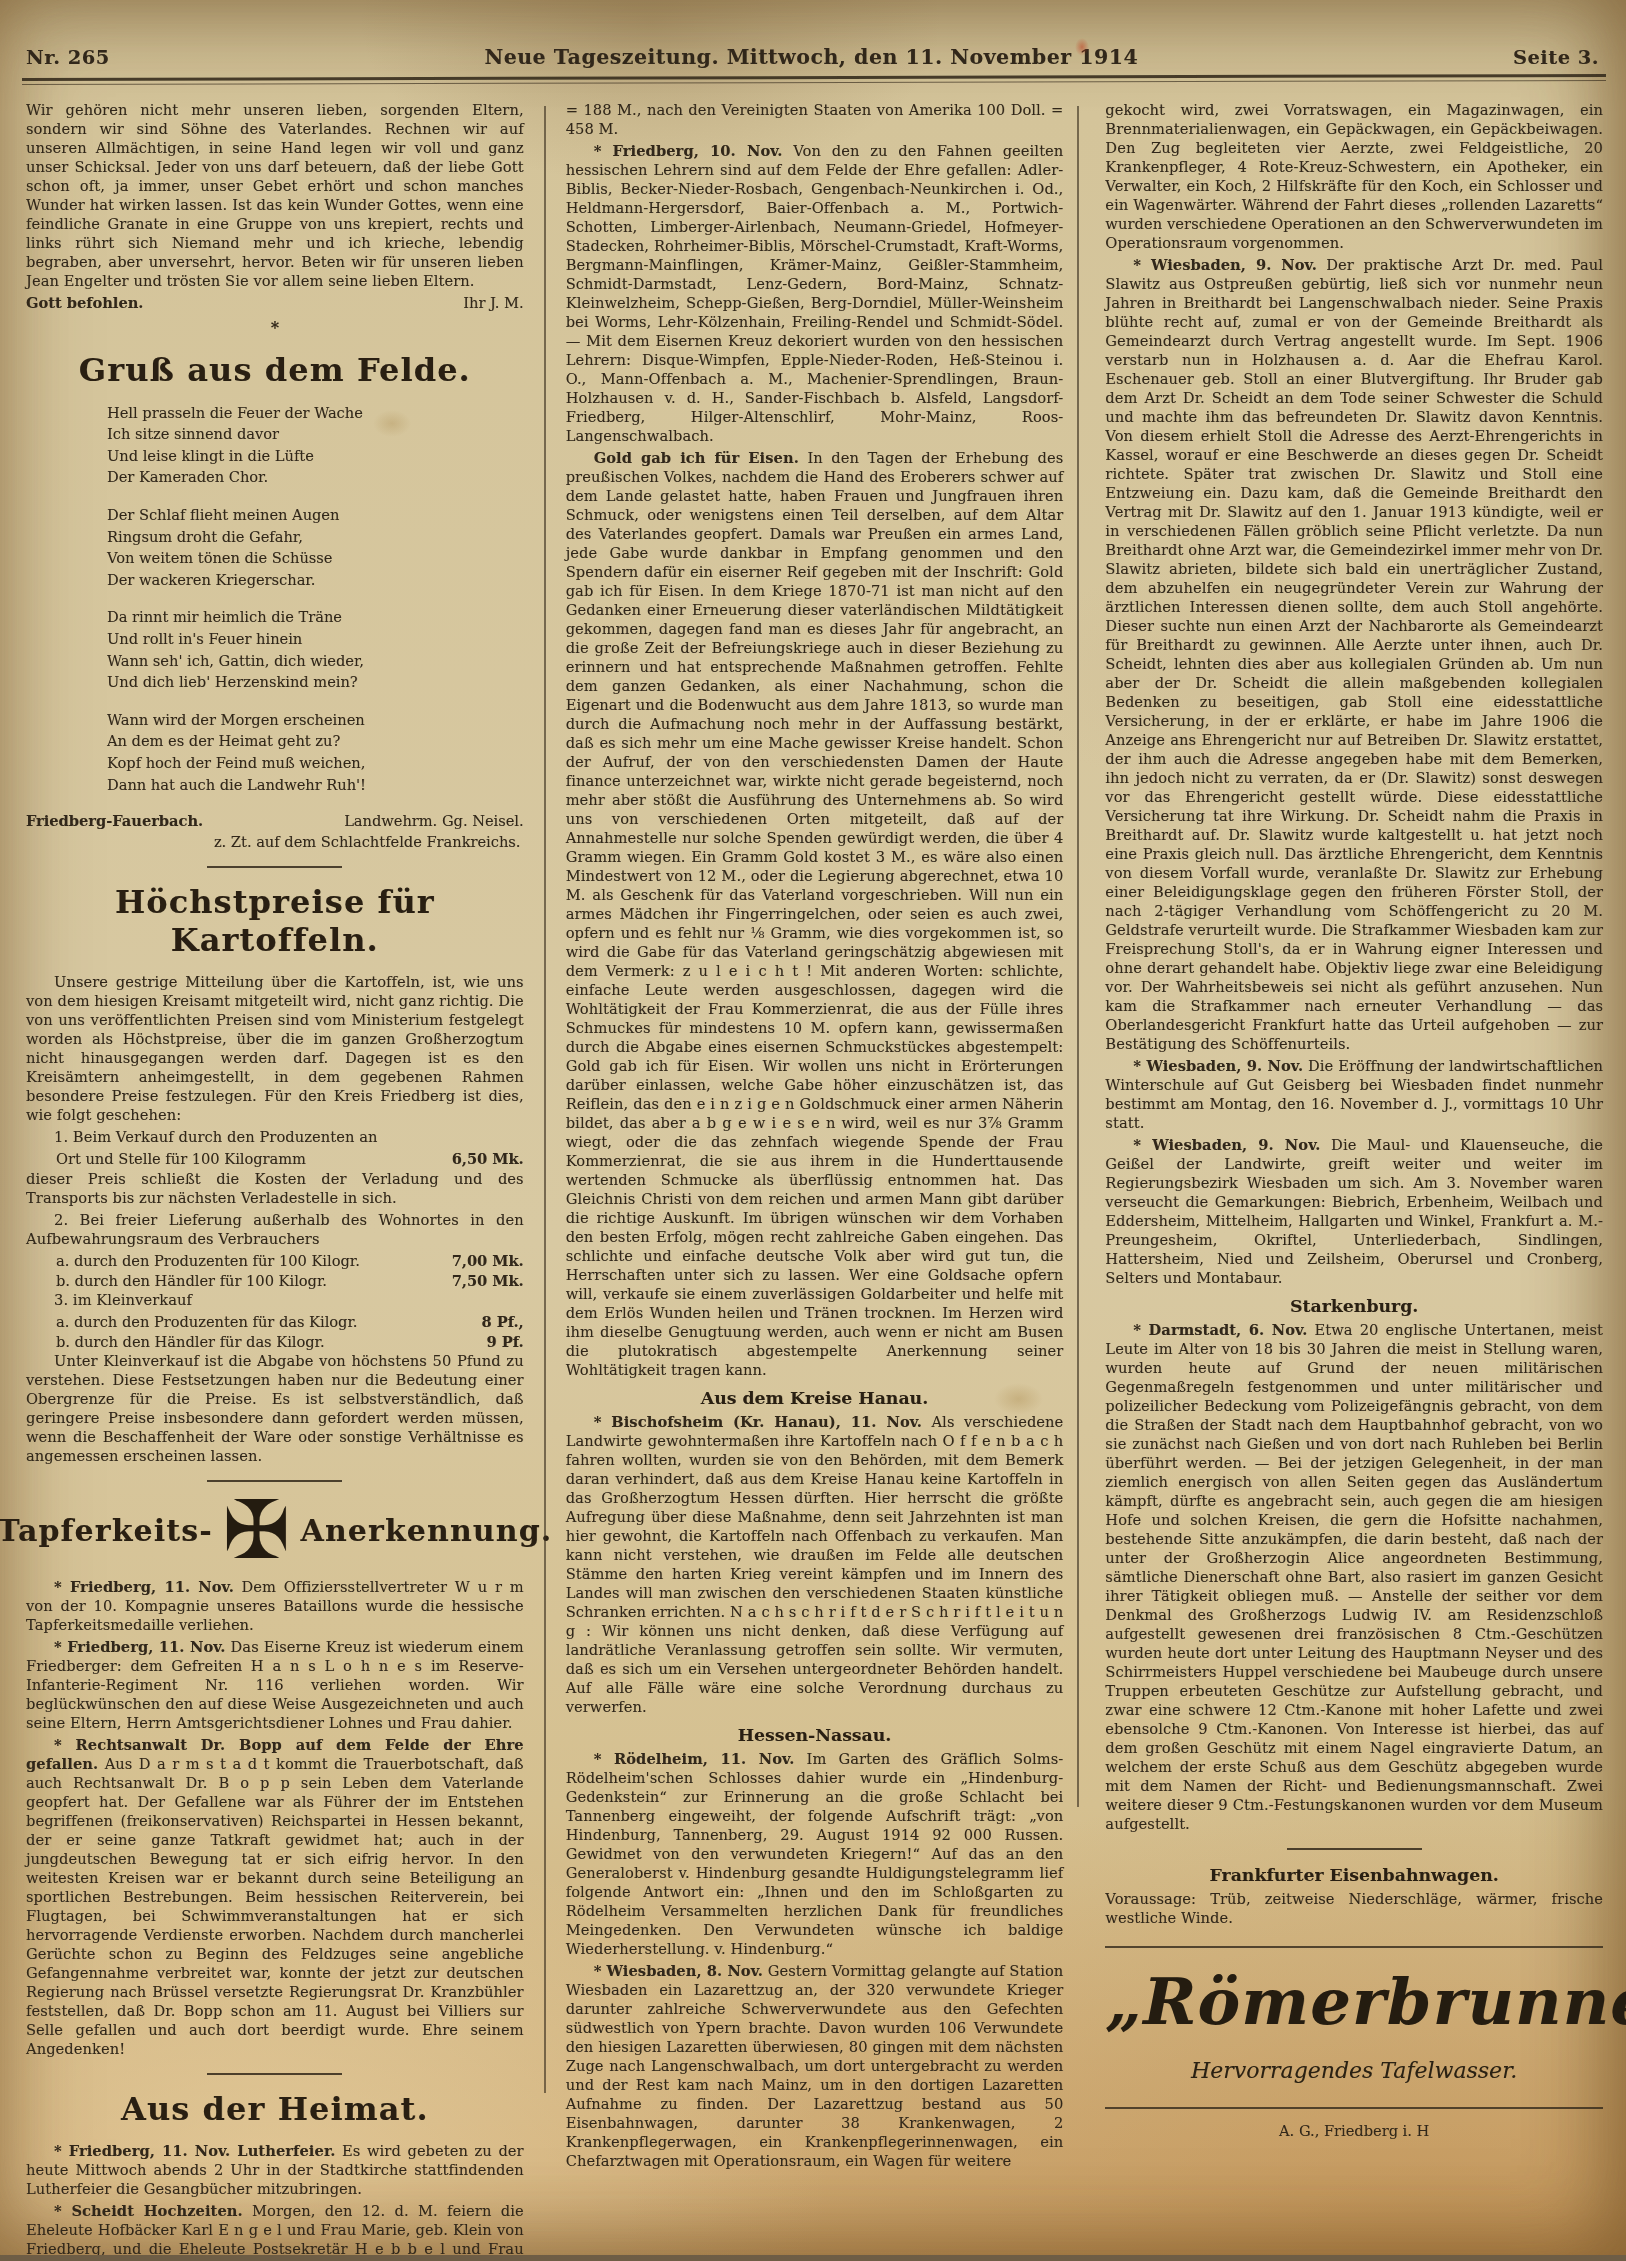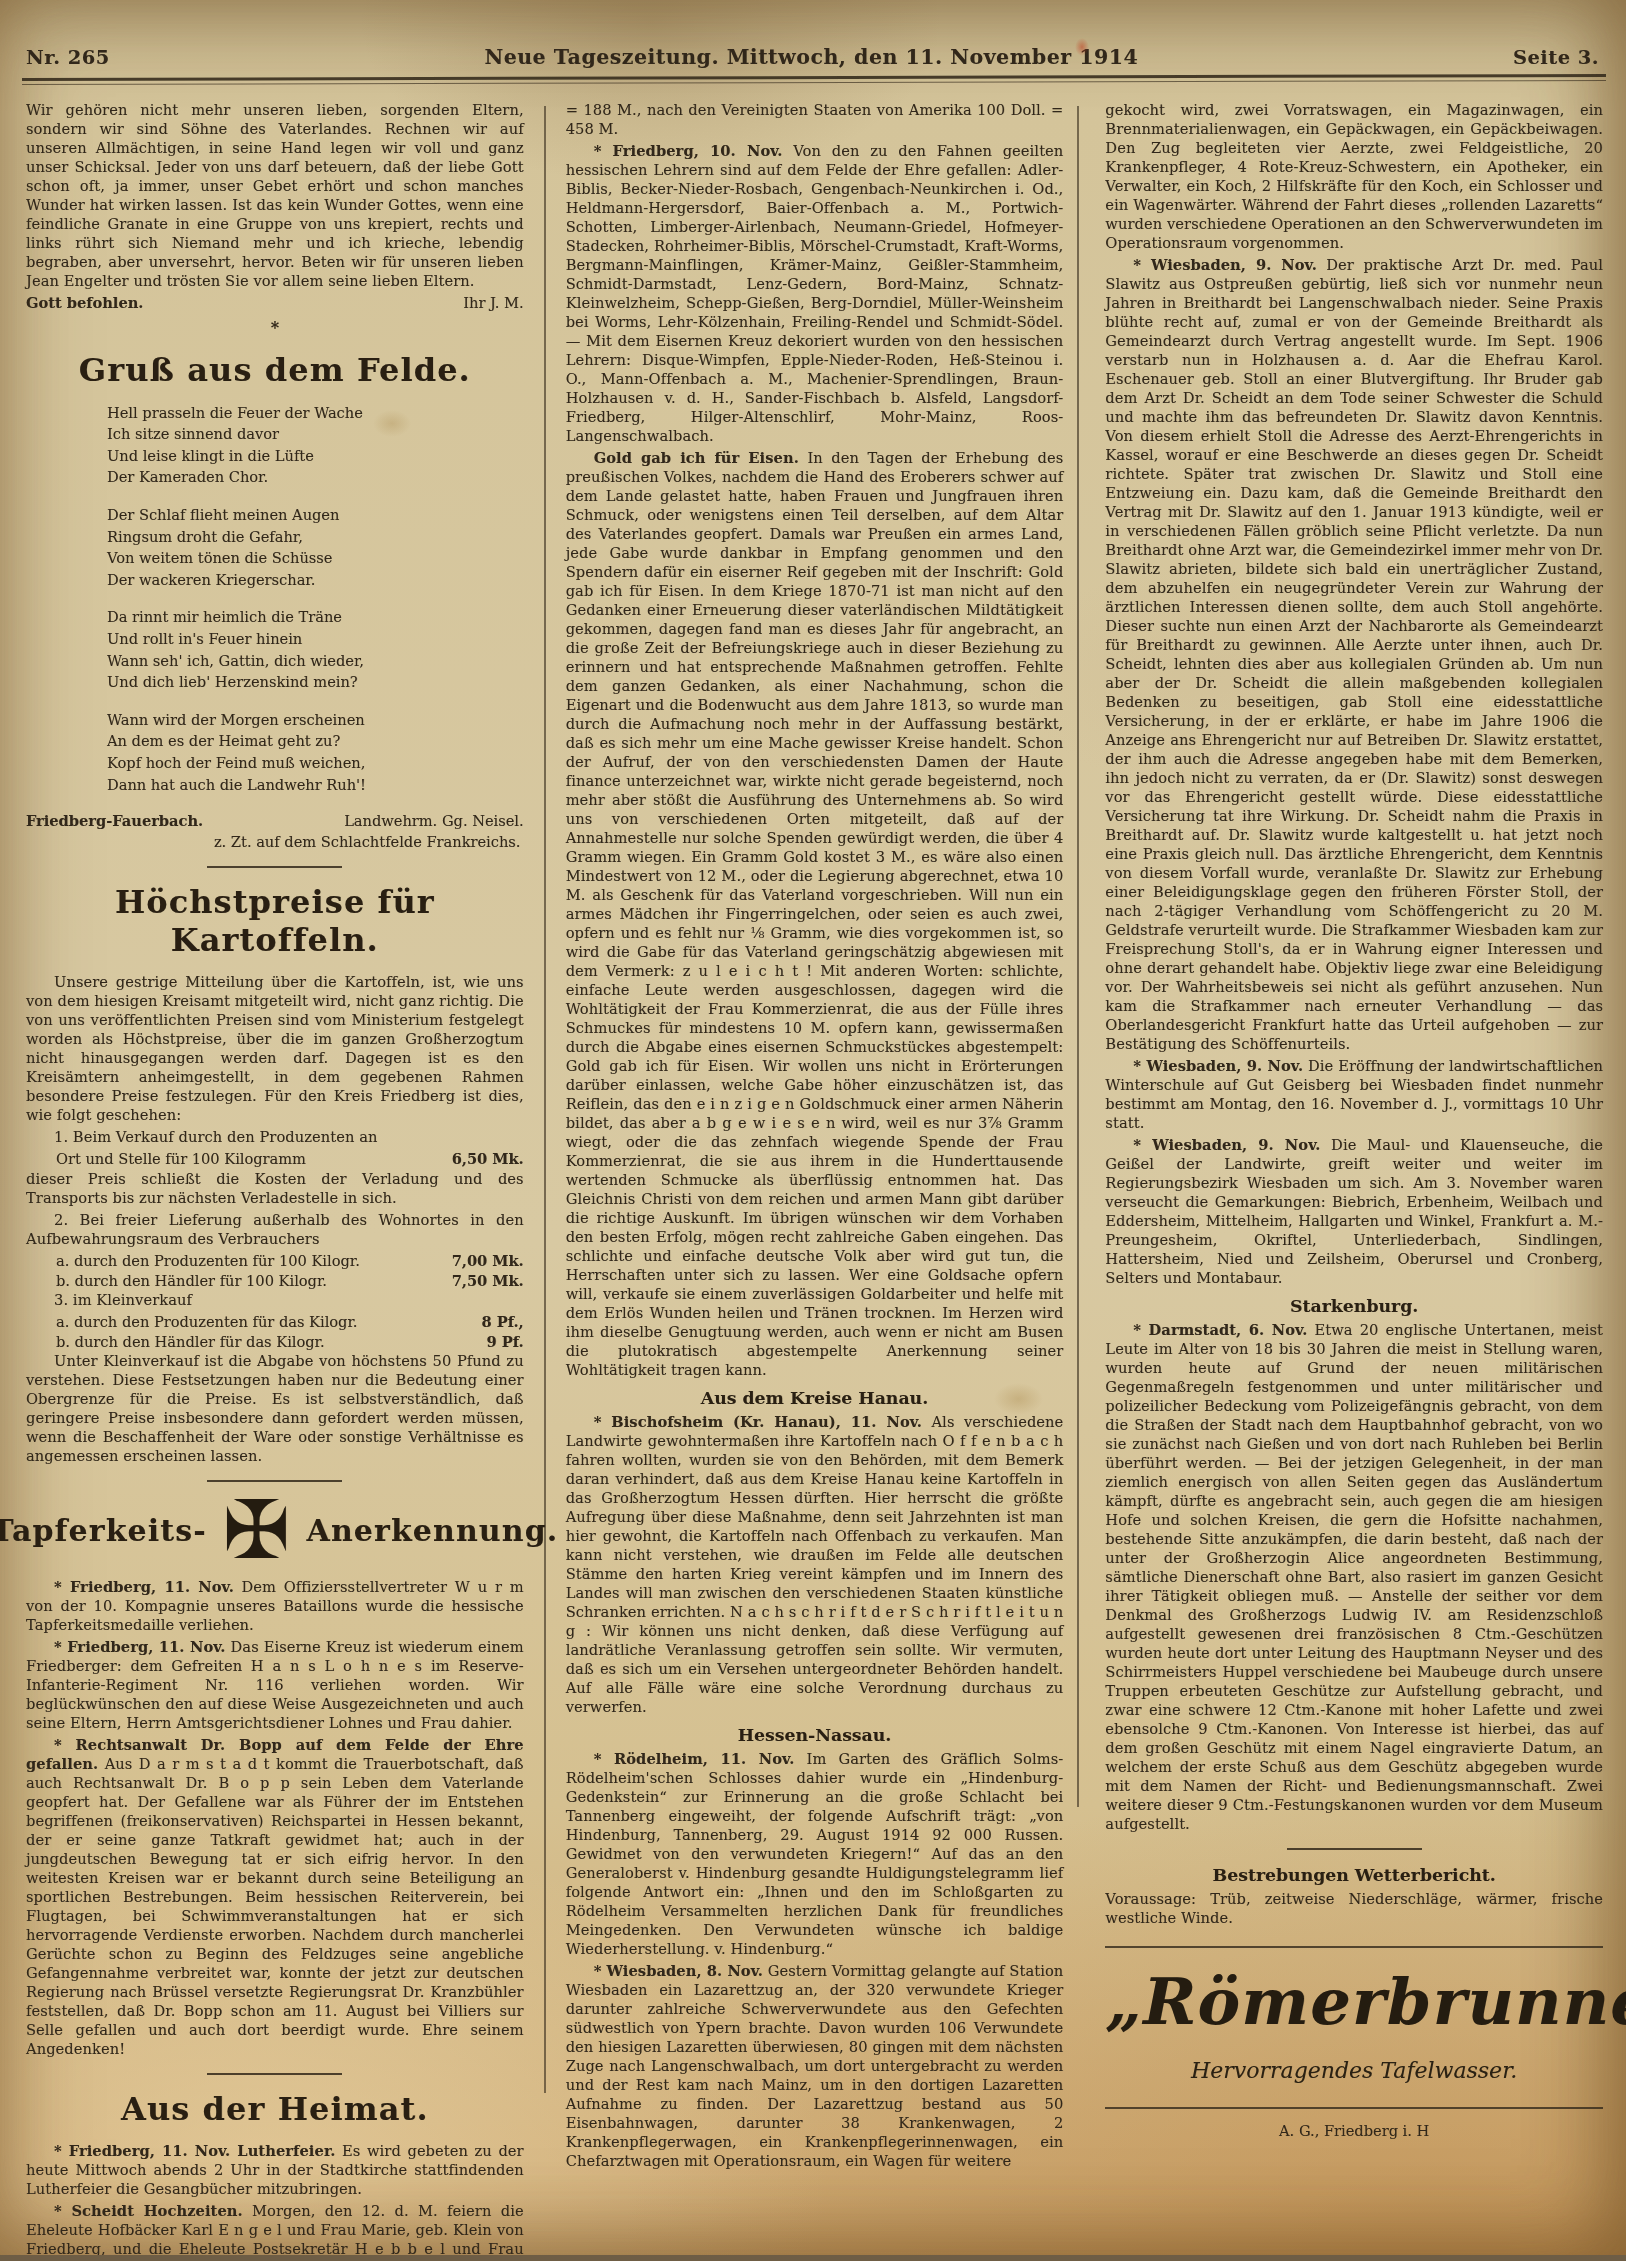--- a/index.html
+++ b/index.html
@@ -66,21 +66,21 @@
   .star{text-align:center;font-size:16px;font-weight:700;margin:5.4px 0 0 0;}
   .rule{width:135px;margin:15px auto;border-top:2.2px solid rgba(50,40,26,.85);}
   .poem{margin:3.2px 0 5.4px 81px;font-size:14.6px;line-height:21.6px;}
   .stanza{margin:0 0 16px 0;}
   .sigrow{display:flex;justify-content:space-between;font-size:14.6px;line-height:19.4px;margin:1.1px 0;}
   .sigrow .s-left{font-weight:700;}
   .rightline{text-align:right;font-size:14.6px;line-height:19.4px;margin:0 3.2px 1.1px 0;}
   .price{display:flex;justify-content:space-between;font-size:14.6px;line-height:19.4px;padding-left:30px;}
   .price .pvalue{font-weight:700;white-space:nowrap;padding-left:10.8px;}
   .crosshead{
-    display:flex;align-items:center;justify-content:center;gap:16px;
+    display:flex;align-items:center;justify-content:center;gap:10px;
     margin:16px 0 14px 0;color:#291f12;
   }
   .crosshead .ctext{font-size:30px;font-weight:700;letter-spacing:1.1px;}
   .cross-icon{font-size:81px;line-height:.8;font-family:"DejaVu Sans",sans-serif;color:#241c10;}
   .ad{
     border-top:2.2px solid rgba(50,40,26,.8);
     border-bottom:2.2px solid rgba(50,40,26,.8);
     margin:18.4px 0 12px 0;
     padding:16px 0 24px 0;
     text-align:center;
@@ -209,21 +209,21 @@
         <div class="para indent"><span class="lead">* Wiesbaden, 8. Nov.</span> <span>Gestern Vormittag gelangte auf Station Wiesbaden ein Lazarettzug an, der 320 verwundete Krieger darunter zahlreiche Schwerverwundete aus den Gefechten südwestlich von Ypern brachte. Davon wurden 106 Verwundete den hiesigen Lazaretten überwiesen, 80 gingen mit dem nächsten Zuge nach Langenschwalbach, um dort untergebracht zu werden und der Rest kam nach Mainz, um in den dortigen Lazaretten Aufnahme zu finden. Der Lazarettzug bestand aus 50 Eisenbahnwagen, darunter 38 Krankenwagen, 2 Krankenpflegerwagen, ein Krankenpflegerinnenwagen, ein Chefarztwagen mit Operationsraum, ein Wagen für weitere</span></div>
       </div>
     <div class="col">
         <div class="para"><span>gekocht wird, zwei Vorratswagen, ein Magazinwagen, ein Brennmaterialienwagen, ein Gepäckwagen, ein Gepäckbeiwagen. Den Zug begleiteten vier Aerzte, zwei Feldgeistliche, 20 Krankenpfleger, 4 Rote-Kreuz-Schwestern, ein Apotheker, ein Verwalter, ein Koch, 2 Hilfskräfte für den Koch, ein Schlosser und ein Wagenwärter. Während der Fahrt dieses „rollenden Lazaretts“ wurden verschiedene Operationen an den Schwerverwundeten im Operationsraum vorgenommen.</span></div>
         <div class="para indent"><span class="lead">* Wiesbaden, 9. Nov.</span> <span>Der praktische Arzt Dr. med. Paul Slawitz aus Ostpreußen gebürtig, ließ sich vor nunmehr neun Jahren in Breithardt bei Langenschwalbach nieder. Seine Praxis blühte recht auf, zumal er von der Gemeinde Breithardt als Gemeindearzt durch Vertrag angestellt wurde. Im Sept. 1906 verstarb nun in Holzhausen a. d. Aar die Ehefrau Karol. Eschenauer geb. Stoll an einer Blutvergiftung. Ihr Bruder gab dem Arzt Dr. Scheidt an dem Tode seiner Schwester die Schuld und machte ihm das befreundeten Dr. Slawitz davon Kenntnis. Von diesem erhielt Stoll die Adresse des Aerzt-Ehrengerichts in Kassel, worauf er eine Beschwerde an dieses gegen Dr. Scheidt richtete. Später trat zwischen Dr. Slawitz und Stoll eine Entzweiung ein. Dazu kam, daß die Gemeinde Breithardt den Vertrag mit Dr. Slawitz auf den 1. Januar 1913 kündigte, weil er in verschiedenen Fällen gröblich seine Pflicht verletzte. Da nun Breithardt ohne Arzt war, die Gemeindezirkel immer mehr von Dr. Slawitz abrieten, bildete sich bald ein unerträglicher Zustand, dem abzuhelfen ein neugegründeter Verein zur Wahrung der ärztlichen Interessen dienen sollte, dem auch Stoll angehörte. Dieser suchte nun einen Arzt der Nachbarorte als Gemeindearzt für Breithardt zu gewinnen. Alle Aerzte unter ihnen, auch Dr. Scheidt, lehnten dies aber aus kollegialen Gründen ab. Um nun aber der Dr. Scheidt die allein maßgebenden kollegialen Bedenken zu beseitigen, gab Stoll eine eidesstattliche Versicherung, in der er erklärte, er habe im Jahre 1906 die Anzeige ans Ehrengericht nur auf Betreiben Dr. Slawitz erstattet, der ihm auch die Adresse angegeben habe mit dem Bemerken, ihn jedoch nicht zu verraten, da er (Dr. Slawitz) sonst deswegen vor das Ehrengericht gestellt würde. Diese eidesstattliche Versicherung tat ihre Wirkung. Dr. Scheidt nahm die Praxis in Breithardt auf. Dr. Slawitz wurde kaltgestellt u. hat jetzt noch eine Praxis gleich null. Das ärztliche Ehrengericht, dem Kenntnis von diesem Vorfall wurde, veranlaßte Dr. Slawitz zur Erhebung einer Beleidigungsklage gegen den früheren Förster Stoll, der nach 2-tägiger Verhandlung vom Schöffengericht zu 20 M. Geldstrafe verurteilt wurde. Die Strafkammer Wiesbaden kam zur Freisprechung Stoll's, da er in Wahrung eigner Interessen und ohne derart gehandelt habe. Objektiv liege zwar eine Beleidigung vor. Der Wahrheitsbeweis sei nicht als geführt anzusehen. Nun kam die Strafkammer nach erneuter Verhandlung — das Oberlandesgericht Frankfurt hatte das Urteil aufgehoben — zur Bestätigung des Schöffenurteils.</span></div>
         <div class="para indent"><span class="lead">* Wiesbaden, 9. Nov.</span> <span>Die Eröffnung der landwirtschaftlichen Winterschule auf Gut Geisberg bei Wiesbaden findet nunmehr bestimmt am Montag, den 16. November d. J., vormittags 10 Uhr statt.</span></div>
         <div class="para indent"><span class="lead">* Wiesbaden, 9. Nov.</span> <span>Die Maul- und Klauenseuche, die Geißel der Landwirte, greift weiter und weiter im Regierungsbezirk Wiesbaden um sich. Am 3. November waren verseucht die Gemarkungen: Biebrich, Erbenheim, Weilbach und Eddersheim, Mittelheim, Hallgarten und Winkel, Frankfurt a. M.-Preungesheim, Okriftel, Unterliederbach, Sindlingen, Hattersheim, Nied und Zeilsheim, Oberursel und Cronberg, Selters und Montabaur.</span></div>
         <div class="h2">Starkenburg.</div>
         <div class="para indent"><span class="lead">* Darmstadt, 6. Nov.</span> <span>Etwa 20 englische Untertanen, meist Leute im Alter von 18 bis 30 Jahren die meist in Stellung waren, wurden heute auf Grund der neuen militärischen Gegenmaßregeln festgenommen und unter militärischer und polizeilicher Bedeckung vom Polizeigefängnis gebracht, von dem die Straßen der Stadt nach dem Hauptbahnhof gebracht, von wo sie zunächst nach Gießen und von dort nach Ruhleben bei Berlin überführt werden. — Bei der jetzigen Gelegenheit, in der man ziemlich energisch von allen Seiten gegen das Ausländertum kämpft, dürfte es angebracht sein, auch gegen die am hiesigen Hofe und solchen Kreisen, die gern die Hofsitte nachahmen, bestehende Sitte anzukämpfen, die darin besteht, daß nach der unter der Großherzogin Alice angeordneten Bestimmung, sämtliche Dienerschaft ohne Bart, also rasiert im ganzen Gesicht ihrer Tätigkeit obliegen muß. — Anstelle der seither vor dem Denkmal des Großherzogs Ludwig IV. am Residenzschloß aufgestellt gewesenen drei französischen 8 Ctm.-Geschützen wurden heute dort unter Leitung des Hauptmann Neyser und des Schirrmeisters Huppel verschiedene bei Maubeuge durch unsere Truppen erbeuteten Geschütze zur Aufstellung gebracht, und zwar eine schwere 12 Ctm.-Kanone mit hoher Lafette und zwei ebensolche 9 Ctm.-Kanonen. Von Interesse ist hierbei, das auf dem großen Geschütz mit einem Nagel eingravierte Datum, an welchem der erste Schuß aus dem Geschütz abgegeben wurde mit dem Namen der Richt- und Bedienungsmannschaft. Zwei weitere dieser 9 Ctm.-Festungskanonen wurden vor dem Museum aufgestellt.</span></div>
         <div class="rule"></div>
-        <div class="h2">Bestrebungen Wetterbericht.</div>
+        <div class="h2">Frankfurter Eisenbahnwagen.</div>
         <div class="para"><span>Voraussage: Trüb, zeitweise Niederschläge, wärmer, frische westliche Winde.</span></div>
         <div class="ad">
           <div class="ad-title">„Römerbrunnen“</div>
           <div class="ad-sub">Hervorragendes Tafelwasser.</div>
         </div>
         <div>
           <div class="imprint-center">A. G., Friedberg i. H</div>
         </div>
       </div>
   </div>

